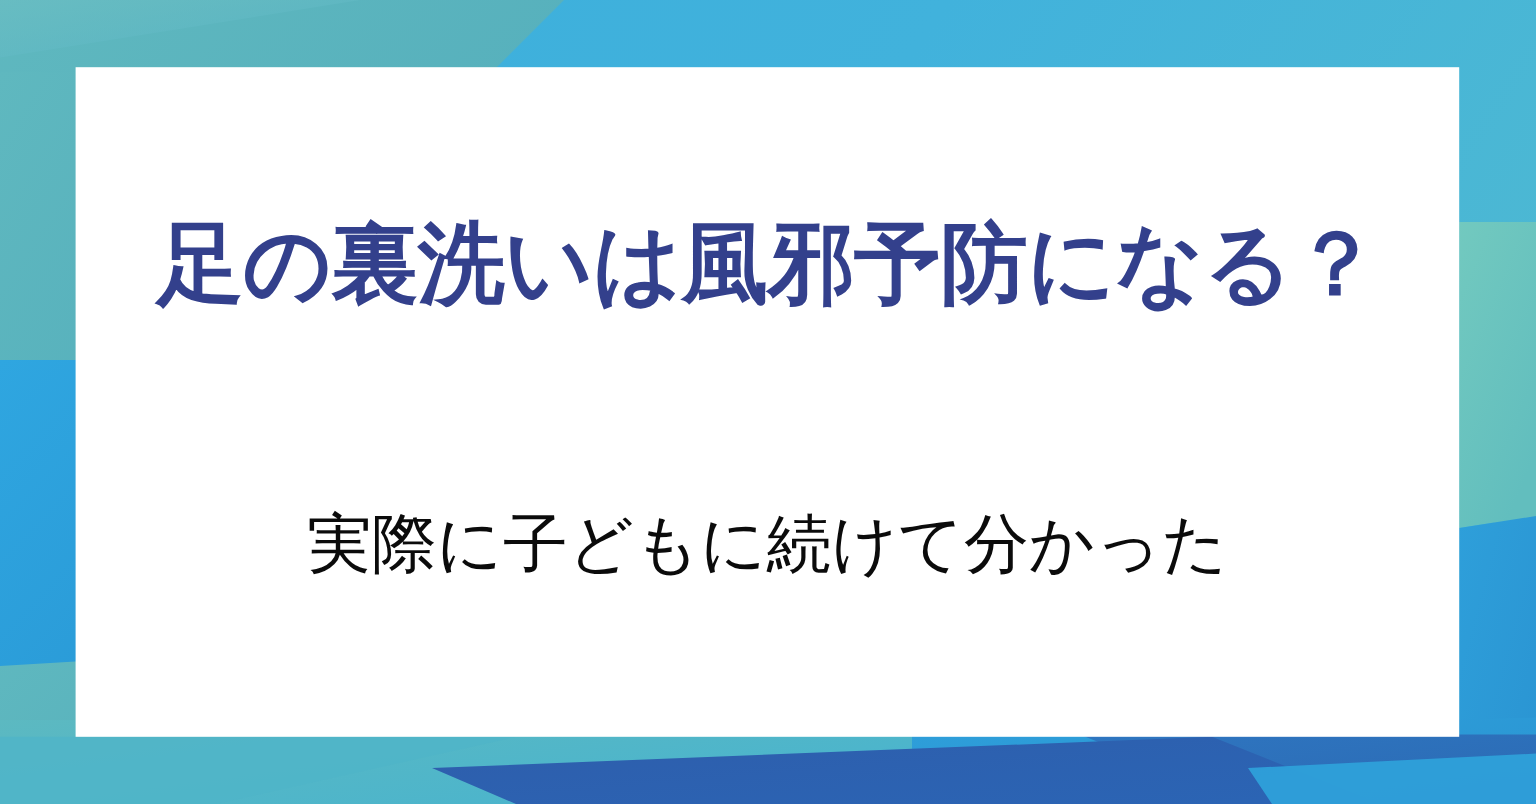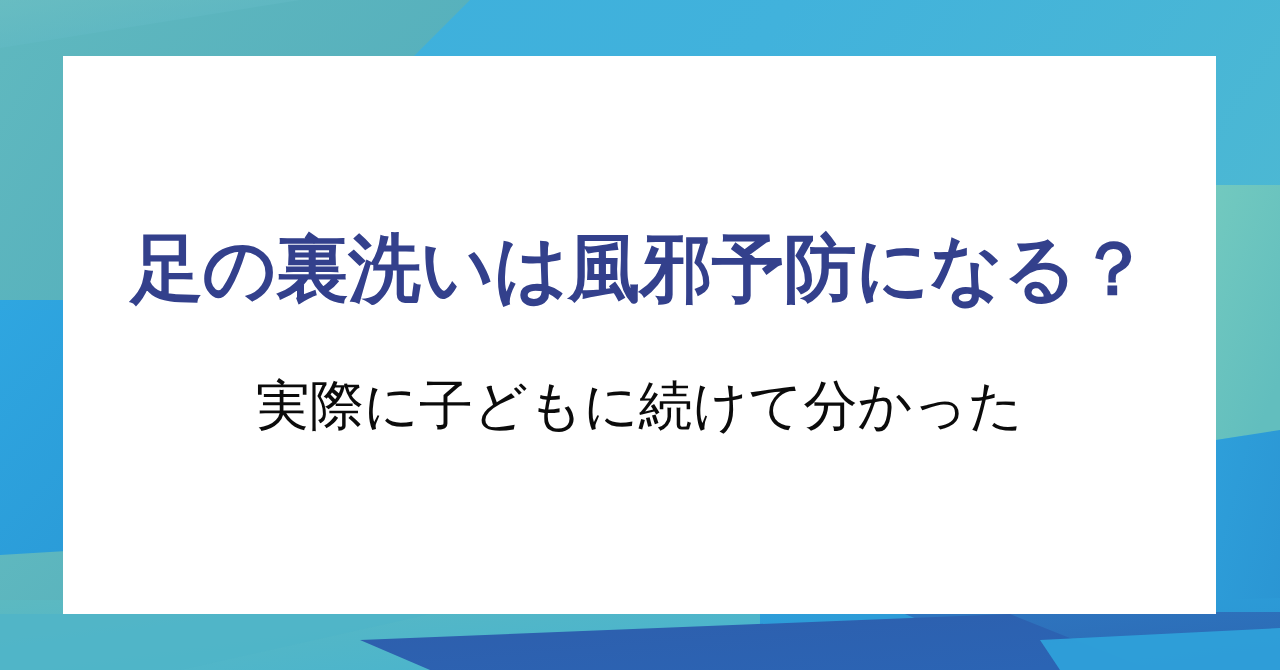--- a/index.html
+++ b/index.html
@@ -43,20 +43,21 @@
     flex-direction: column;
     align-items: center;
     justify-content: center;
   }
 
   .card-inner {
     width: 100%;
     display: flex;
     flex-direction: column;
     align-items: center;
+    gap: 48px;
   }
 
   .title {
     margin: 0;
     padding: 0;
     color: #33408C;
     font-family: "DejaVu Sans", "Liberation Sans", sans-serif;
     font-weight: 700;
     font-size: 74px;
     line-height: 1.16;

